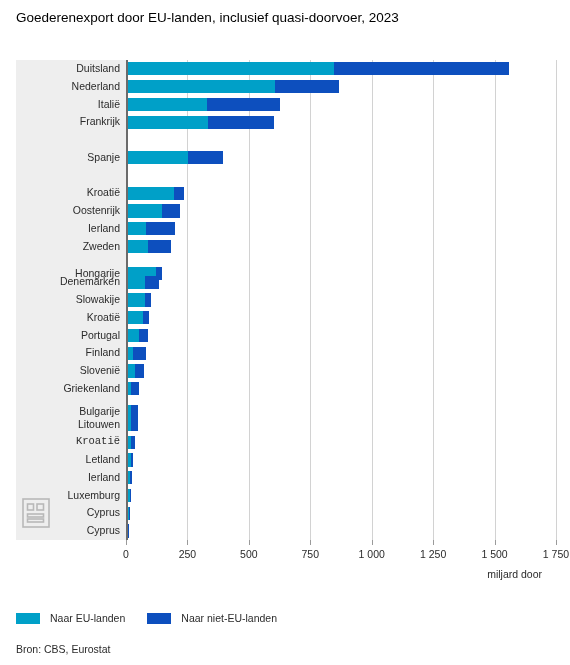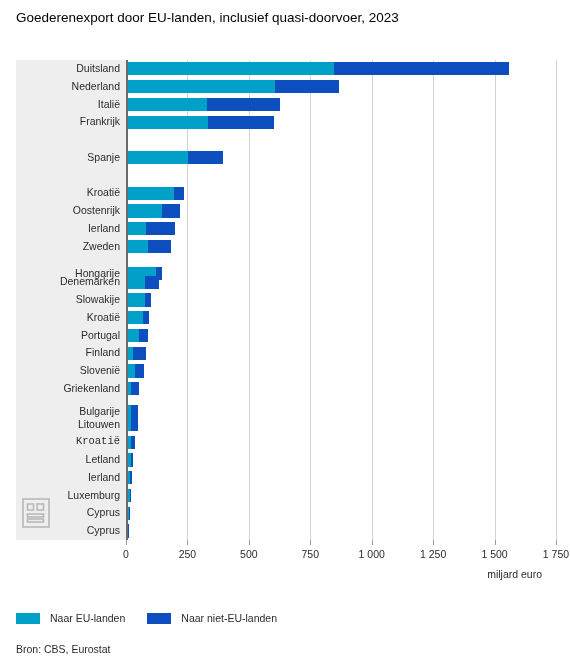--- a/index.html
+++ b/index.html
@@ -413,21 +413,21 @@
           <div class="ticklabel" style="left: 184.286px;">750</div>
           <div class="tickmark" style="left: 245.714px;"></div>
           <div class="ticklabel" style="left: 245.714px;">1 000</div>
           <div class="tickmark" style="left: 307.143px;"></div>
           <div class="ticklabel" style="left: 307.143px;">1 250</div>
           <div class="tickmark" style="left: 368.571px;"></div>
           <div class="ticklabel" style="left: 368.571px;">1 500</div>
           <div class="tickmark" style="left: 430px;"></div>
           <div class="ticklabel" style="left: 430px;">1 750</div>
         </div>
-      <div id="unit-label">miljard euro</div>
+      <div id="unit-label">miljard door</div>
     </div>
   </div>
 
   <div id="legend">
       <div class="legend-item">
         <span class="legend-swatch" style="background: rgb(0, 160, 200);"></span>
         <span class="legend-text">Naar EU-landen</span>
       </div>
       <div class="legend-item">
         <span class="legend-swatch" style="background: rgb(13, 79, 190);"></span>

